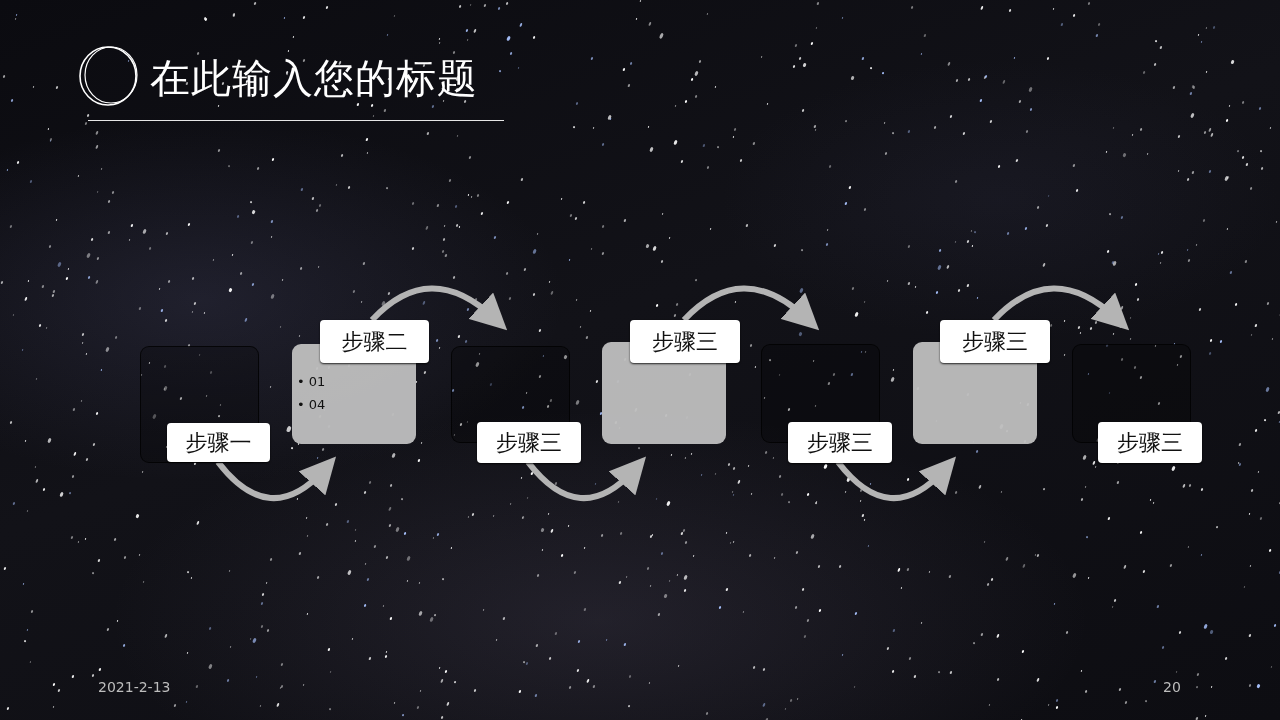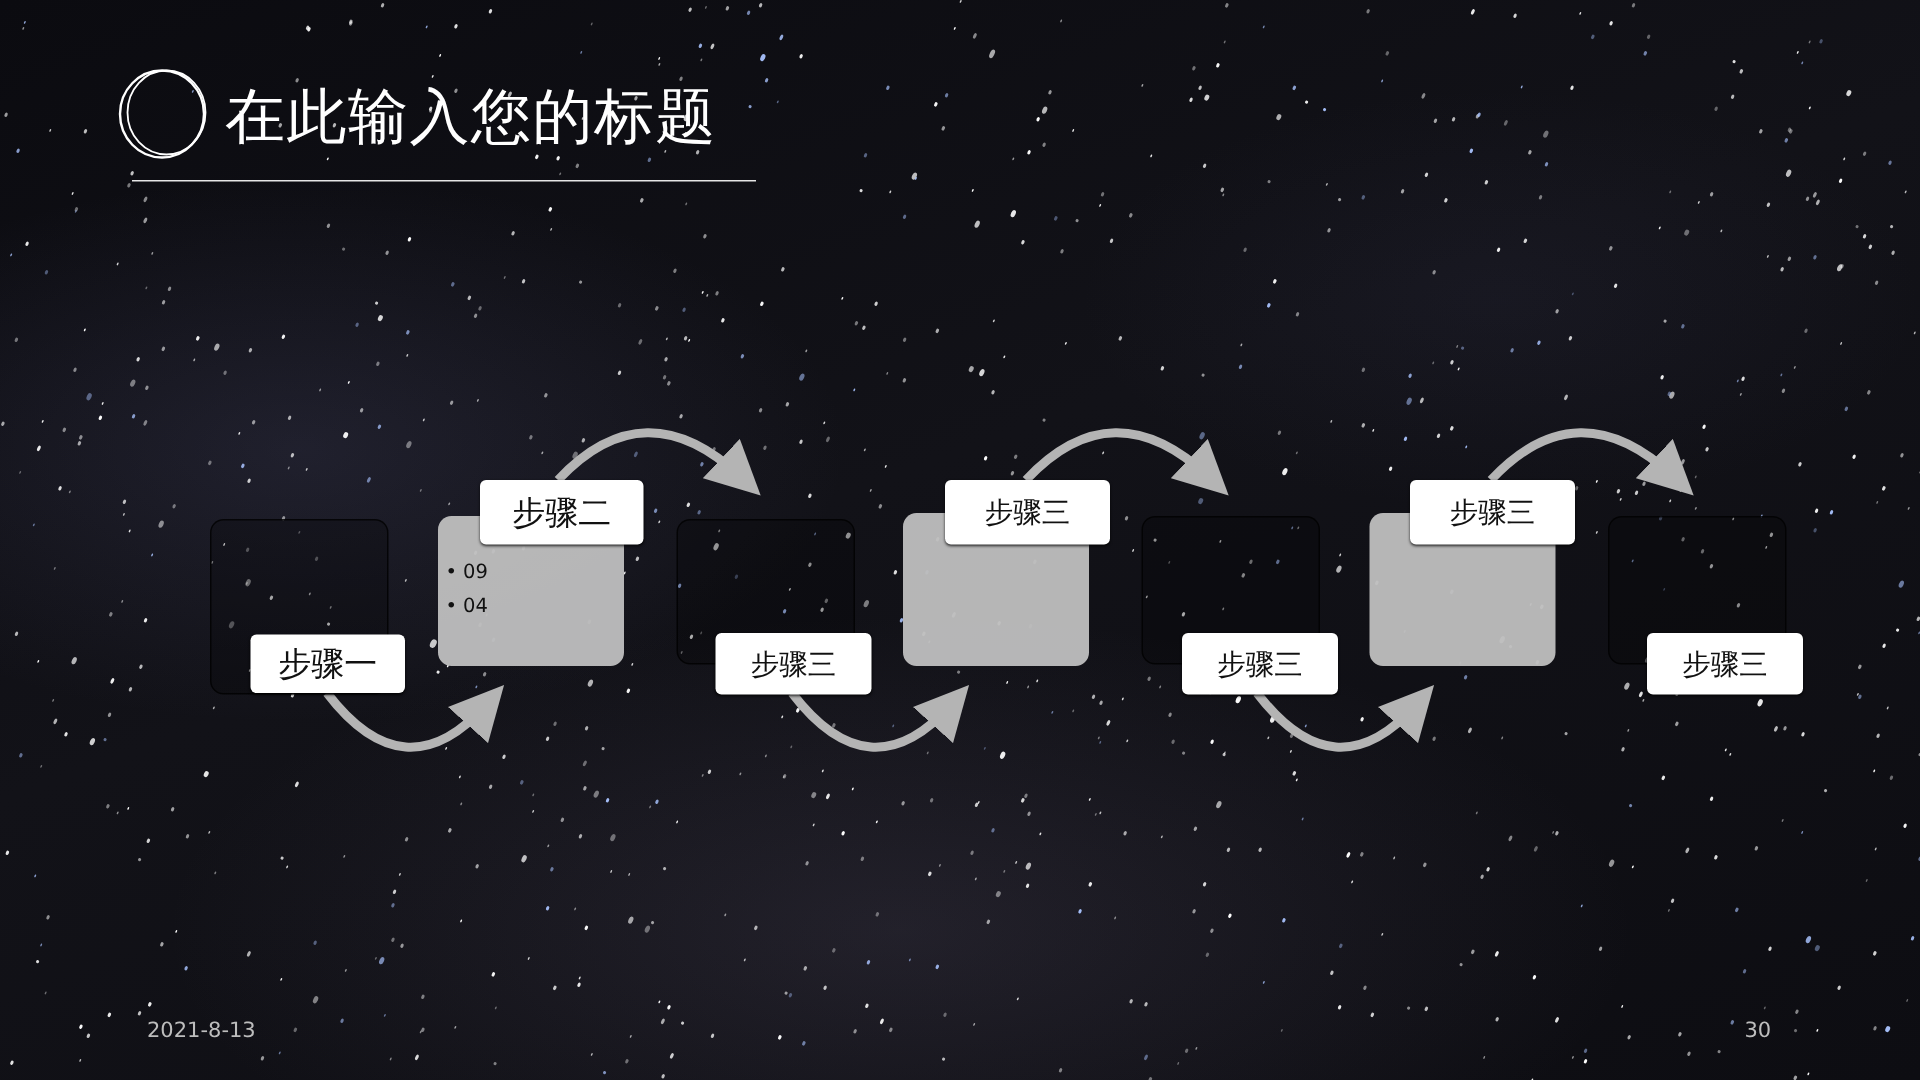--- a/index.html
+++ b/index.html
@@ -35,21 +35,21 @@
   .box.dark { background: rgba(0,0,0,0.25); border: 1px solid rgba(0,0,0,0.75); }
   .box.light { background: #bdbdbd; opacity: 0.96; }
 
   .label {
     position: absolute; background: #ffffff; border-radius: 4px;
     box-shadow: 0 1px 2px rgba(0,0,0,0.8);
     display: flex; align-items: center; justify-content: center;
     color: #111; white-space: nowrap;
   }
   .label.big { font-size: 22px; }
-  .label.small { font-size: 19px; }
+  .label.small { font-size: 22px; }
 
   .bullets { position: absolute; left: 297px; top: 370px; color: #111; font-size: 13px; line-height: 23px; }
   .bullets div::before { content: "\2022"; margin-right: 4px; }
 
   .arrows { position: absolute; inset: 0; pointer-events: none; }
 
   .footer-date { position: absolute; left: 98px; top: 679px; color: #bdbdbd; font-size: 14px; }
   .footer-page { position: absolute; left: 1163px; top: 679px; color: #bdbdbd; font-size: 14px; }
 </style>
 </head>
@@ -986,21 +986,21 @@
   </g>
 </svg>
 
 <div class="box dark" style="left:140px;top:346px;width:117px;height:115px;"></div>
 <div class="label big" style="left:167px;top:423px;width:103px;height:39px;">
   <span>步骤一</span>
 </div>
 
 <div class="box light" style="left:292px;top:344px;width:124px;height:100px;"></div>
 <div class="bullets">
-  <div>09</div>
+  <div>01</div>
   <div>04</div>
 </div>
 <div class="label big" style="left:320px;top:320px;width:109px;height:43px;">
   <span>步骤二</span>
 </div>
 
 <div class="box dark" style="left:451px;top:346px;width:117px;height:95px;"></div>
 <div class="label small" style="left:477px;top:422px;width:104px;height:41px;">
   <span>步骤三</span>
 </div>
@@ -1018,14 +1018,14 @@
 <div class="box light" style="left:913px;top:342px;width:124px;height:102px;"></div>
 <div class="label small" style="left:940px;top:320px;width:110px;height:43px;">
   <span>步骤三</span>
 </div>
 
 <div class="box dark" style="left:1072px;top:344px;width:117px;height:97px;"></div>
 <div class="label small" style="left:1098px;top:422px;width:104px;height:41px;">
   <span>步骤三</span>
 </div>
 
-<div class="footer-date">2021-8-13</div>
-<div class="footer-page">30</div>
+<div class="footer-date">2021-2-13</div>
+<div class="footer-page">20</div>
 
 </body></html>

